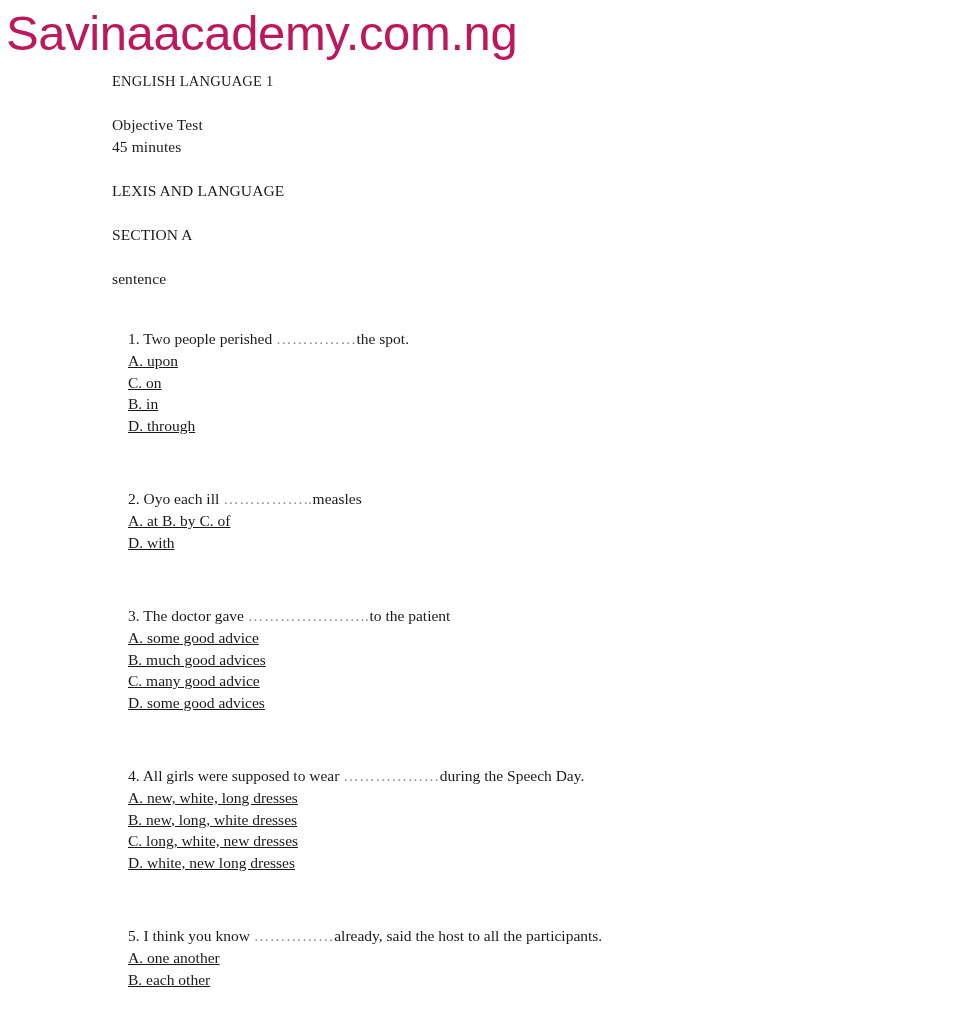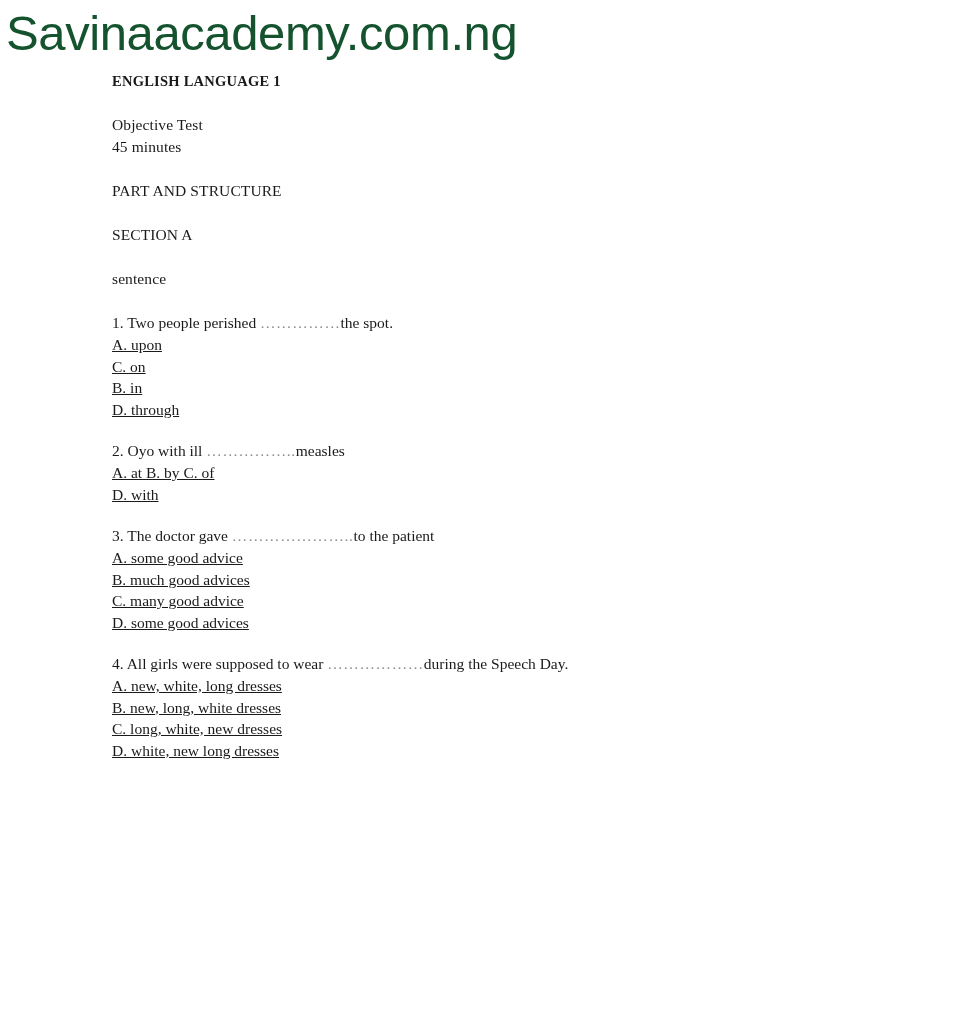--- a/index.html
+++ b/index.html
@@ -21,41 +21,41 @@
   
   .watermark {
     position: absolute;
     left: 6px;
     top: 8px;
     font-family: "Liberation Sans", "DejaVu Sans", sans-serif;
     font-size: 49px;
     line-height: 1.05;
     font-weight: 400;
     letter-spacing: -0.4px;
-    color: #14532d;
+    color: #be185d;
     white-space: nowrap;
   }
 
   
   .doc {
     position: absolute;
     left: 112px;
     top: 70px;
     width: 700px;
   }
 
   .line {
     font-size: 15.5px;
     line-height: 22px;
     white-space: pre-wrap;
     letter-spacing: 0.1px;
   }
 
   .heading {
-    font-weight: bold;
+    font-weight: normal;
     font-size: 14.5px;
     line-height: 22px;
     letter-spacing: 0.25px;
   }
 
   .spacer {
     height: 22px;
   }
   .spacer-sm {
     height: 20px;
@@ -70,39 +70,39 @@
     font-size: 15.5px;
     line-height: 21.5px;
     text-decoration: underline;
   }
 
   .dots {
     color: #8d8d8d;
     letter-spacing: 0.6px;
   }
 
-  .block { margin: 0; padding: 0; }
+  .block { margin: 16px; padding: 0; }
 </style>
 </head>
 <body>
 
 <div class="watermark">Savinaacademy.com.ng</div>
 
 <div class="doc">
 
   <div class="heading">ENGLISH LANGUAGE 1</div>
 
   <div class="spacer"></div>
 
   <div class="line">Objective Test</div>
   <div class="line">45 minutes</div>
 
   <div class="spacer"></div>
 
-  <div class="line">PART AND STRUCTURE</div>
+  <div class="line">LEXIS AND LANGUAGE</div>
 
   <div class="spacer"></div>
 
   <div class="line">SECTION A</div>
 
   <div class="spacer"></div>
 
   <div class="line">sentence</div>
 
   <div class="spacer"></div>
@@ -110,36 +110,41 @@
   <div id="questions">
       <div class="block">
         <div class="qtext"><span>1. </span><span>Two people perished </span><span class="dots">……………</span><span>the spot.</span></div>
         <div class="opt">A. upon</div>
         <div class="opt">C. on</div>
         <div class="opt">B. in</div>
         <div class="opt">D. through</div>
       </div>
       <div class="spacer-sm"></div>
       <div class="block">
-        <div class="qtext"><span>2. </span><span>Oyo with ill </span><span class="dots">……………..</span><span>measles</span></div>
+        <div class="qtext"><span>2. </span><span>Oyo each ill </span><span class="dots">……………..</span><span>measles</span></div>
         <div class="opt">A. at B. by C. of</div>
         <div class="opt">D. with</div>
       </div>
       <div class="spacer-sm"></div>
       <div class="block">
         <div class="qtext"><span>3. </span><span>The doctor gave </span><span class="dots">…………………..</span><span>to the patient</span></div>
         <div class="opt">A. some good advice</div>
         <div class="opt">B. much good advices</div>
         <div class="opt">C. many good advice</div>
         <div class="opt">D. some good advices</div>
       </div>
       <div class="spacer-sm"></div>
       <div class="block">
         <div class="qtext"><span>4. </span><span>All girls were supposed to wear </span><span class="dots">………………</span><span>during the Speech Day.</span></div>
         <div class="opt">A. new, white, long dresses</div>
         <div class="opt">B. new, long, white dresses</div>
         <div class="opt">C. long, white, new dresses</div>
         <div class="opt">D. white, new long dresses</div>
       </div>
       <div class="spacer-sm"></div>
+      <div class="block">
+        <div class="qtext"><span>5. </span><span>I think you know </span><span class="dots">……………</span><span>already, said the host to all the participants.</span></div>
+        <div class="opt">A. one another</div>
+        <div class="opt">B. each other</div>
+      </div>
     </div>
 
 </div>
 
 </body></html>

